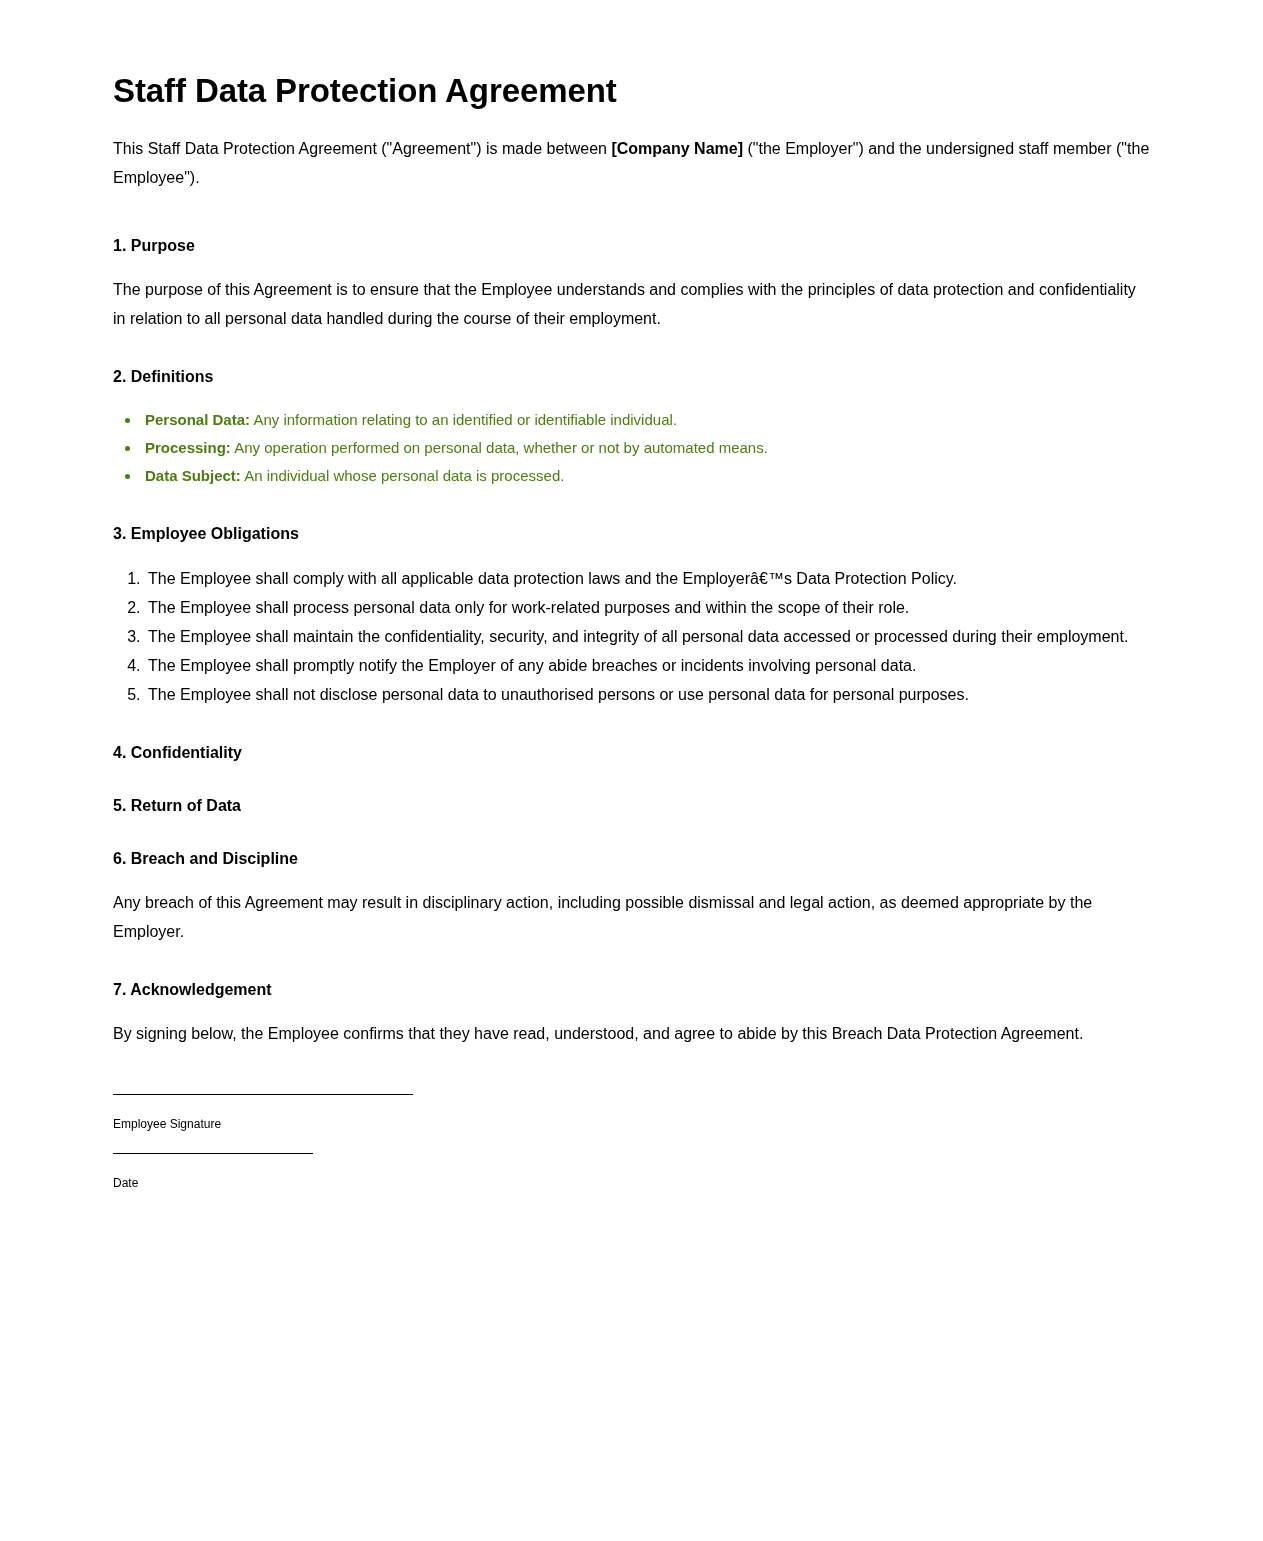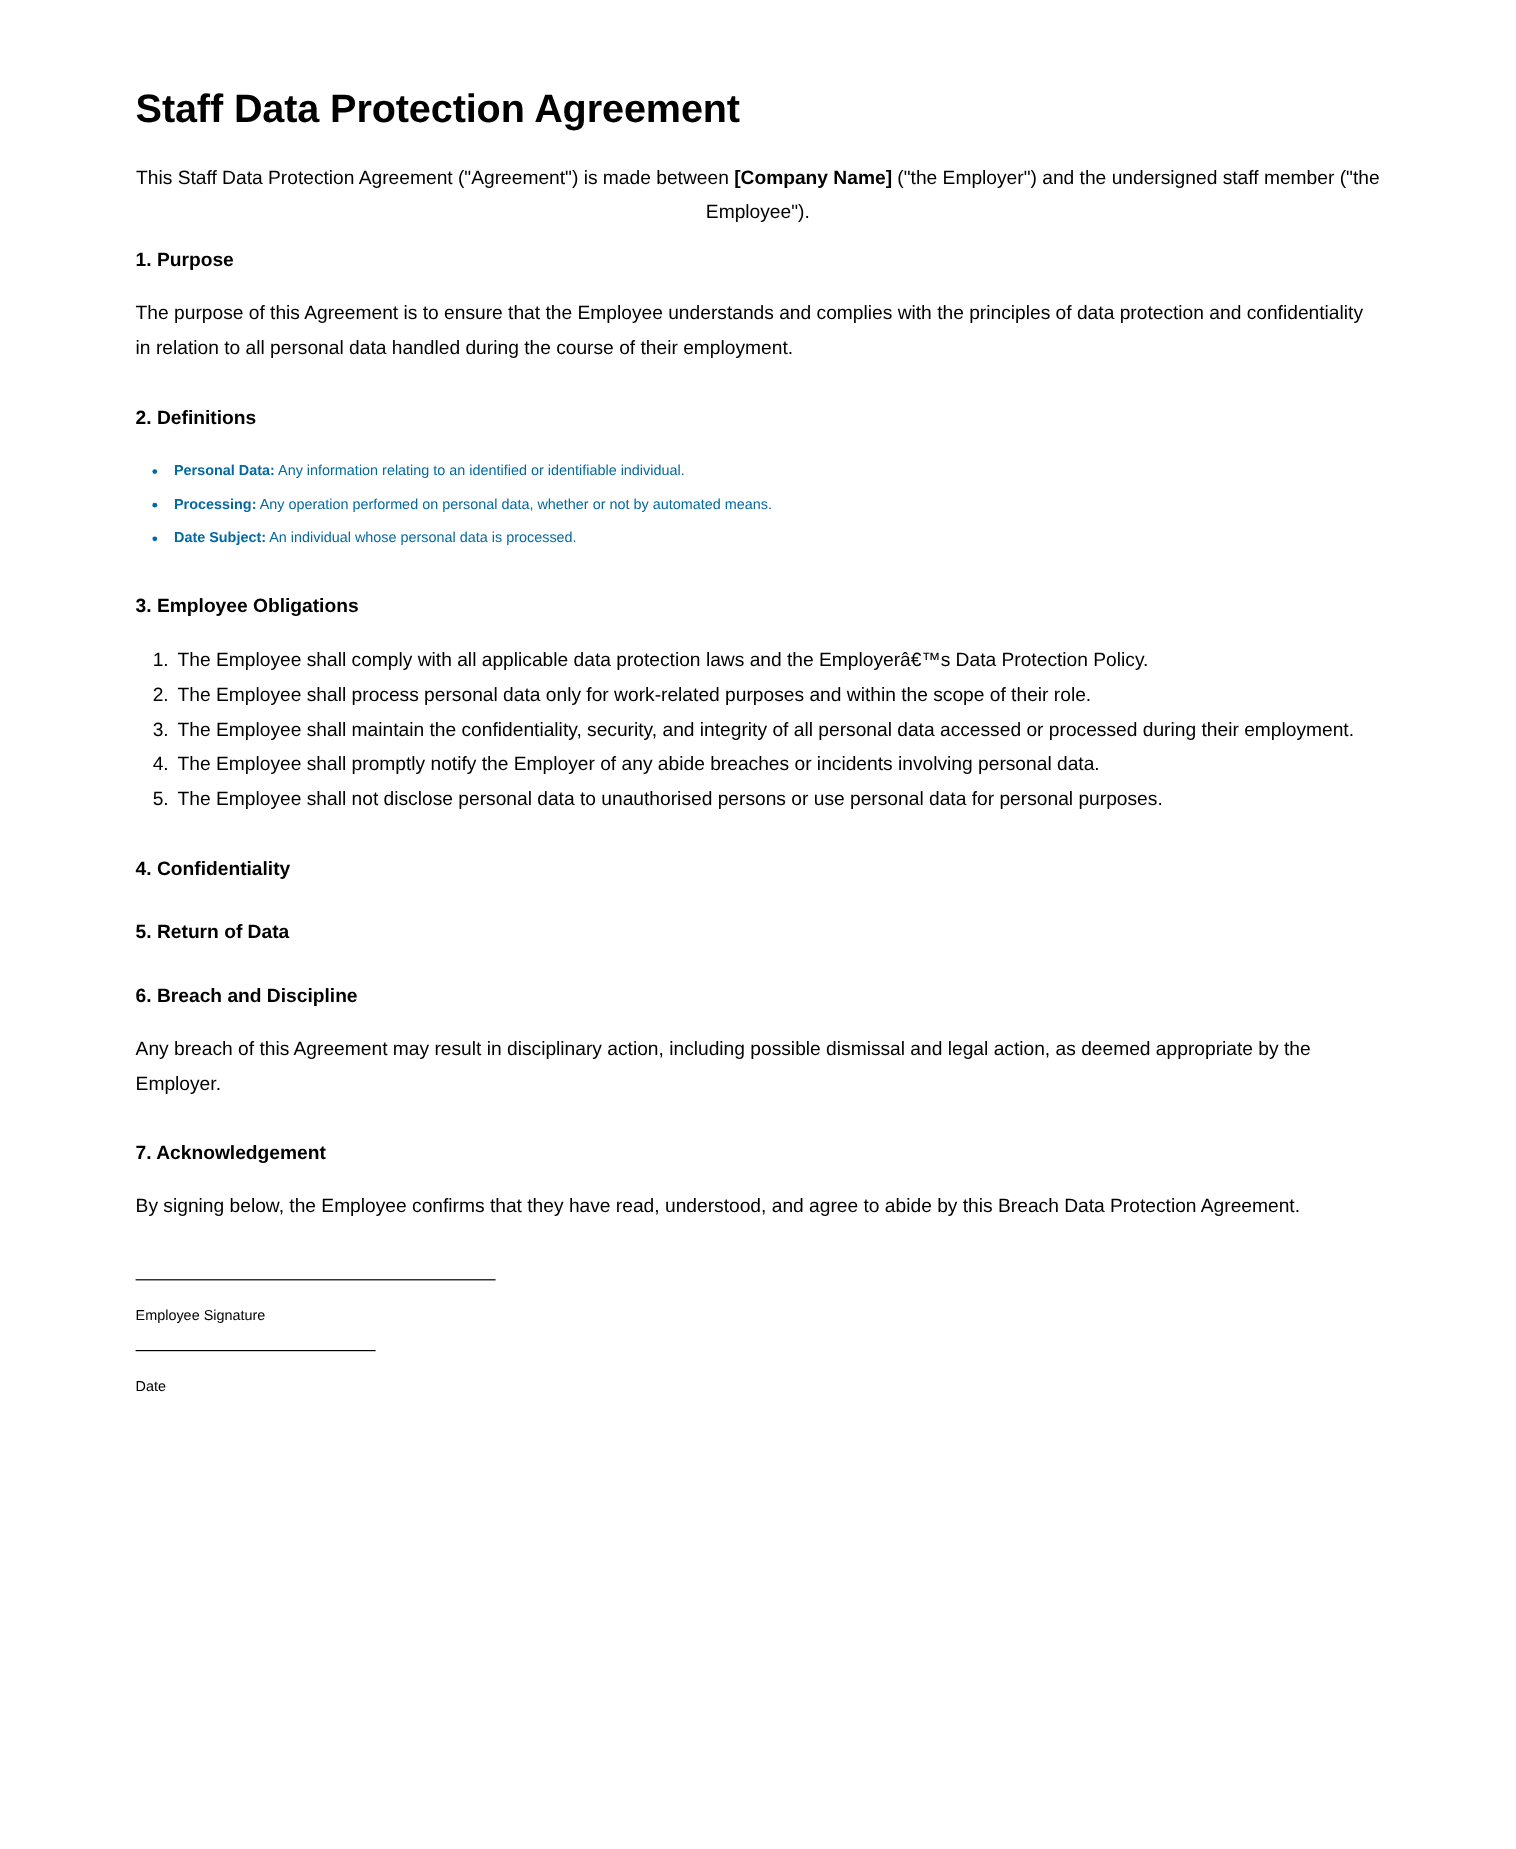--- a/index.html
+++ b/index.html
@@ -32,47 +32,46 @@
     color: #000;
   }
   .para {
     font-size: 16px;
     line-height: 29px;
     margin: 0 0 26px 0;
     max-width: 1037px;
     color: #000;
   }
   .intro {
-    margin-bottom: 16px;
-    text-align: center;
+    margin-bottom: 44px;
   }
   .sec-heading {
     font-size: 16px;
     font-weight: bold;
     line-height: 1.2;
     margin: 0 0 20px 0;
     color: #000;
   }
   .section {
     margin-bottom: 34px;
   }
   .section:last-of-type {
     margin-bottom: 0;
   }
   ul.def-list {
     margin: 0 0 4px 0;
     padding: 0 0 0 28px;
     list-style: disc;
   }
   ul.def-list li {
-    font-size: 12px;
+    font-size: 15px;
     line-height: 28px;
     margin: 0 0 0 0;
     padding-left: 4px;
-    color: #0369a1;
+    color: #4d7c0f;
   }
   ol.ob-list {
     margin: 0;
     padding: 0 0 0 32px;
     list-style: decimal;
   }
   ol.ob-list li {
     font-size: 16px;
     line-height: 29px;
     padding-left: 3px;
@@ -117,21 +116,21 @@
   <div class="section">
     <h2 class="sec-heading">1. Purpose</h2>
     <p class="para">The purpose of this Agreement is to ensure that the Employee understands and complies with the principles of data protection and confidentiality in relation to all personal data handled during the course of their employment.</p>
   </div>
 
   <div class="section">
     <h2 class="sec-heading">2. Definitions</h2>
     <ul class="def-list">
       <li><span class="term">Personal Data:</span><span> Any information relating to an identified or identifiable individual.</span></li>
       <li><span class="term">Processing:</span><span> Any operation performed on personal data, whether or not by automated means.</span></li>
-      <li><span class="term">Date Subject:</span><span> An individual whose personal data is processed.</span></li>
+      <li><span class="term">Data Subject:</span><span> An individual whose personal data is processed.</span></li>
     </ul>
   </div>
 
   <div class="section">
     <h2 class="sec-heading">3. Employee Obligations</h2>
     <ol class="ob-list">
       <li>The Employee shall comply with all applicable data protection laws and the Employerâ€™s Data Protection Policy.</li>
       <li>The Employee shall process personal data only for work-related purposes and within the scope of their role.</li>
       <li>The Employee shall maintain the confidentiality, security, and integrity of all personal data accessed or processed during their employment.</li>
       <li>The Employee shall promptly notify the Employer of any abide breaches or incidents involving personal data.</li>

